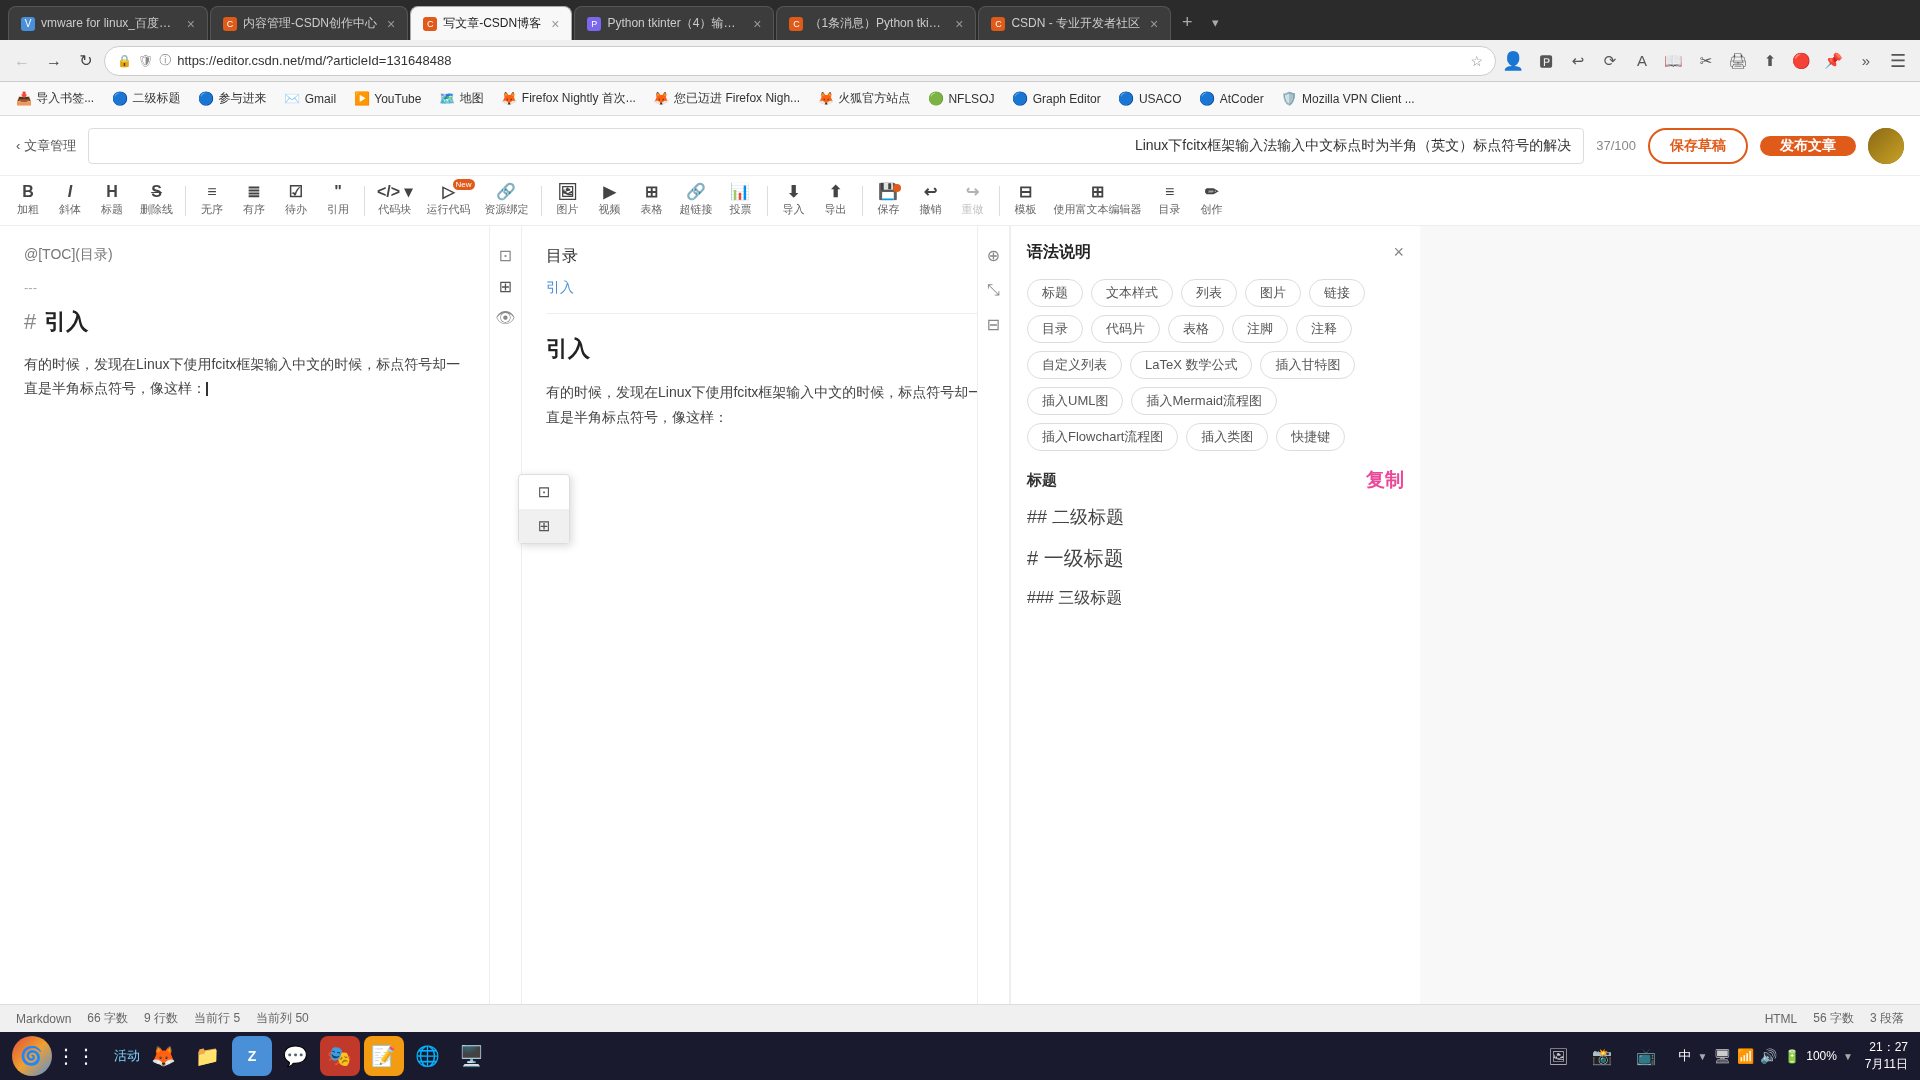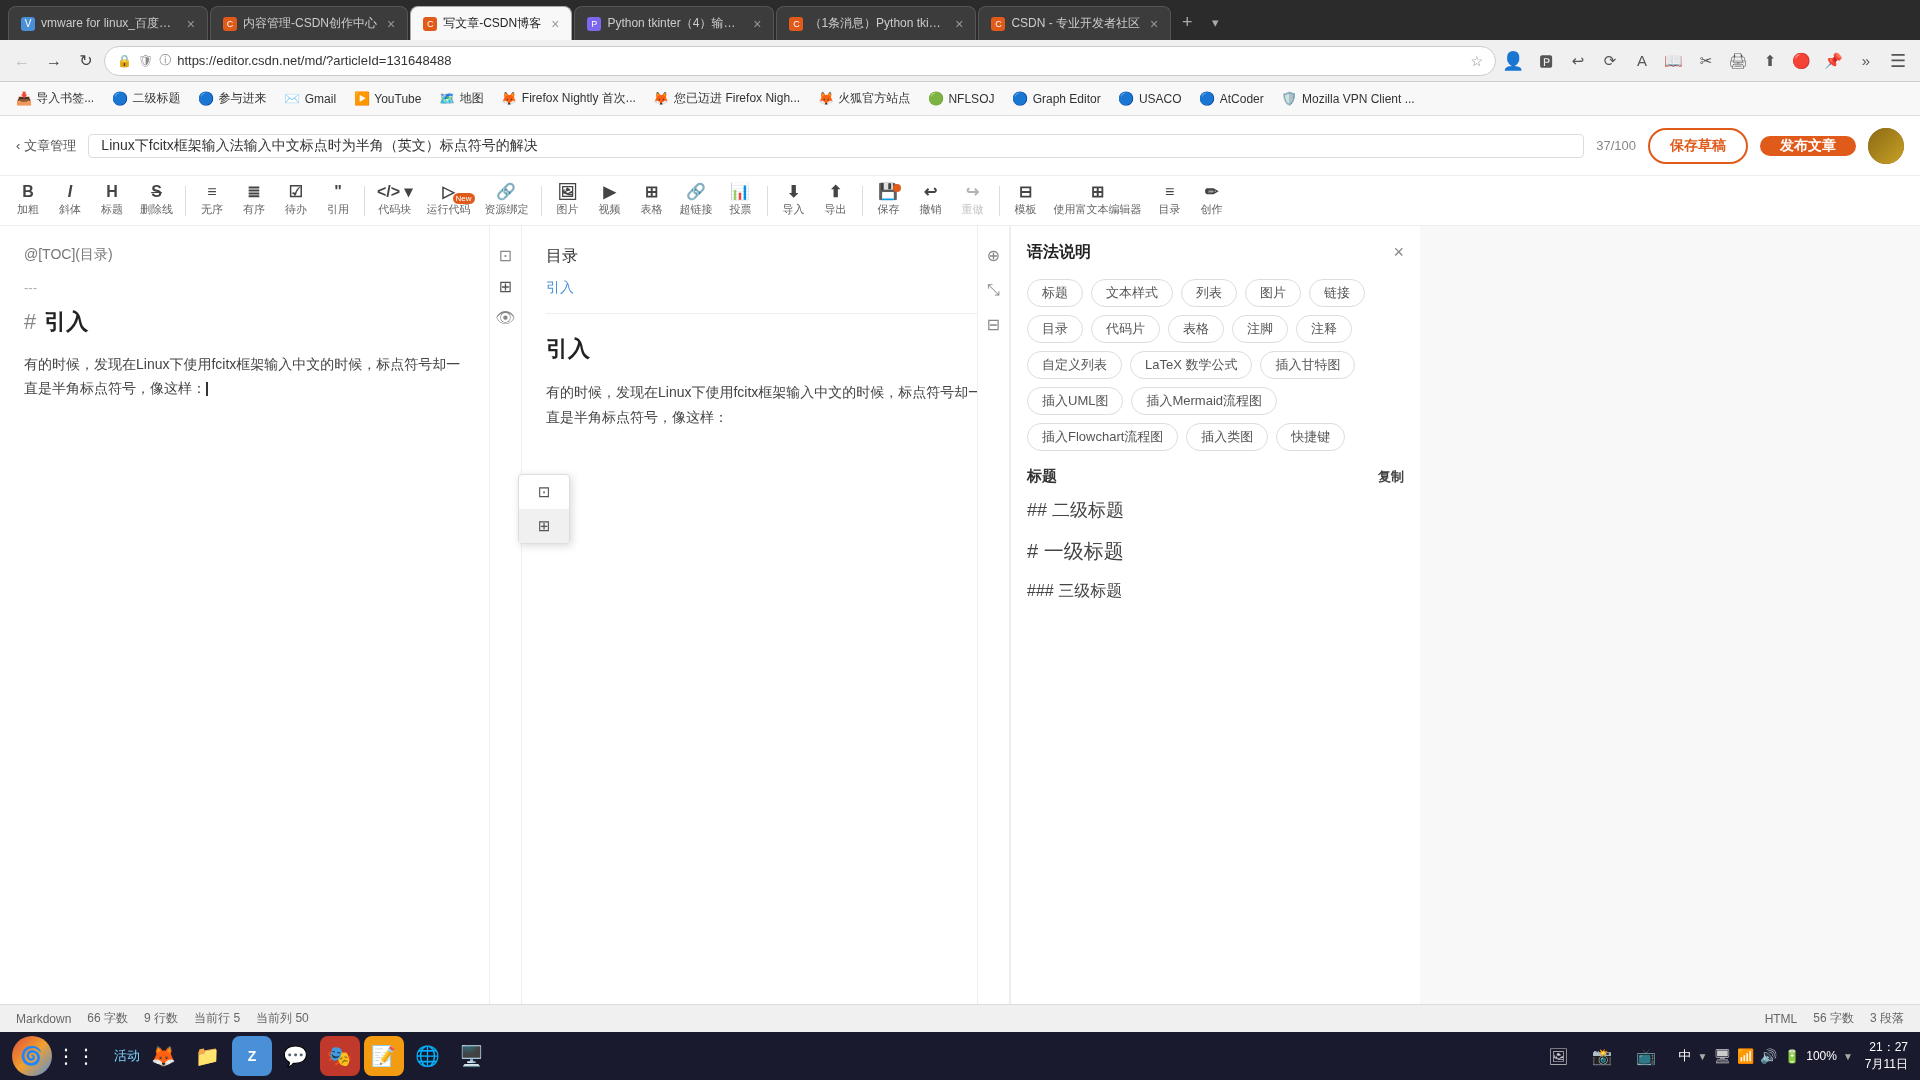--- a/index.html
+++ b/index.html
@@ -31,21 +31,21 @@
     .bookmarks-bar { height: 34px; background: #f8f8f8; display: flex; align-items: center; padding: 0 8px; gap: 2px; border-bottom: 1px solid #ddd; overflow: hidden; }
     .bookmark-item { height: 26px; display: flex; align-items: center; padding: 0 8px; gap: 4px; border-radius: 4px; cursor: pointer; font-size: 12px; color: #333; white-space: nowrap; }
     .bm-icon { font-size: 13px; }
 
     
     .page-content { flex: 1; background: #f8f8f8; display: flex; flex-direction: column; overflow: hidden; }
 
     
     .editor-header { height: 60px; background: white; display: flex; align-items: center; padding: 0 16px; gap: 12px; border-bottom: 1px solid #eee; }
     .back-btn { display: flex; align-items: center; gap: 4px; color: #555; cursor: pointer; font-size: 13px; }
-    .article-title-input { flex: 1; height: 24px; border: 1px solid #ddd; border-radius: 4px; padding: 0 12px; font-size: 14px; color: #333; outline: none; }
+    .article-title-input { flex: 1; height: 36px; border: 1px solid #ddd; border-radius: 4px; padding: 0 12px; font-size: 14px; color: #333; outline: none; text-align: right; }
     .word-count { color: #888; font-size: 13px; white-space: nowrap; }
     .draft-btn { height: 36px; padding: 0 20px; border: 2px solid #e05a1a; border-radius: 18px; background: white; color: #e05a1a; font-size: 14px; cursor: pointer; font-weight: bold; }
     .publish-btn { height: 20px; padding: 0 20px; border: none; border-radius: 18px; background: #e05a1a; color: white; font-size: 14px; cursor: pointer; font-weight: bold; }
     .avatar { width: 36px; height: 36px; border-radius: 50%; background: #8b6914; display: flex; align-items: center; justify-content: center; overflow: hidden; }
 
     
     .editor-toolbar { height: 50px; background: white; display: flex; align-items: center; padding: 0 8px; gap: 2px; border-bottom: 1px solid #eee; flex-wrap: nowrap; overflow: hidden; }
     .tool-btn { display: flex; flex-direction: column; align-items: center; justify-content: center; min-width: 40px; height: 44px; padding: 0 6px; cursor: pointer; border-radius: 4px; color: #444; font-size: 11px; gap: 2px; }
     .tool-btn .tool-icon { font-size: 16px; font-weight: bold; line-height: 1; }
     .tool-btn .tool-label { font-size: 11px; color: #666; }
@@ -71,40 +71,40 @@
     .preview-body { font-size: 14px; color: #444; line-height: 1.8; }
 
     
     .syntax-panel { width: 410px; background: white; padding: 16px; border-left: 1px solid #eee; overflow-y: auto; }
     .syntax-header { display: flex; align-items: center; justify-content: space-between; margin-bottom: 16px; gap: 48px; }
     .syntax-title { font-size: 16px; font-weight: bold; color: #222; }
     .syntax-close { font-size: 18px; color: #888; cursor: pointer; }
     .syntax-tags { display: flex; flex-wrap: wrap; gap: 8px; margin-bottom: 16px; }
     .syntax-tag { padding: 4px 14px; border: 1px solid #ddd; border-radius: 16px; font-size: 13px; color: #555; cursor: pointer; background: white; }
     .syntax-section-title { font-size: 15px; color: #333; font-weight: bold; margin-bottom: 12px; display: flex; align-items: center; justify-content: space-between; }
-    .syntax-copy { color: #404040; font-size: 13px; cursor: pointer; }
+    .syntax-copy { color: #ec4899; font-size: 19px; cursor: pointer; }
 
     
     .status-bar { height: 28px; background: #f0f0f0; display: flex; align-items: center; justify-content: space-between; padding: 4px 16px; border-top: 1px solid #ddd; font-size: 12px; color: #666; }
     .status-left { display: flex; align-items: center; gap: 16px; }
     .status-right { display: flex; align-items: center; gap: 16px; }
 
     
     .taskbar { height: 48px; background: #1a1a2e; display: flex; align-items: center; padding: 0 12px; gap: 4px; }
     .taskbar-icon { width: 40px; height: 40px; display: flex; align-items: center; justify-content: center; border-radius: 8px; cursor: pointer; font-size: 20px; }
     .taskbar-app { width: 40px; height: 40px; border-radius: 8px; cursor: pointer; display: flex; align-items: center; justify-content: center; font-size: 20px; }
     .sys-tray { display: flex; align-items: center; gap: 6px; }
     .datetime { display: flex; flex-direction: column; align-items: flex-end; font-size: 12px; color: white; }
 
     .cursor-bar { display: inline-block; width: 2px; height: 14px; background: #333; animation: blink 1s infinite; vertical-align: middle; }
     @keyframes blink { 0%, 50% { opacity: 1; } 51%, 100% { opacity: 0; } }
 
     
     .tool-btn-new { position: relative; }
-    .new-badge { position: absolute; top: 14px; right: 2px; background: #e05a1a; color: white; font-size: 8px; border-radius: 6px; padding: 1px 3px; text-align: right; }
+    .new-badge { position: absolute; top: 0; right: 2px; background: #e05a1a; color: white; font-size: 8px; border-radius: 6px; padding: 1px 3px; text-align: right; }
 
     .dot-red { width: 8px; height: 8px; border-radius: 50%; background: #e05a1a; display: inline-block; }
   </style>
 </head>
 <body>
 
 <div class="browser-frame">
 
   <div class="tab-bar">
     <div class="tab">

